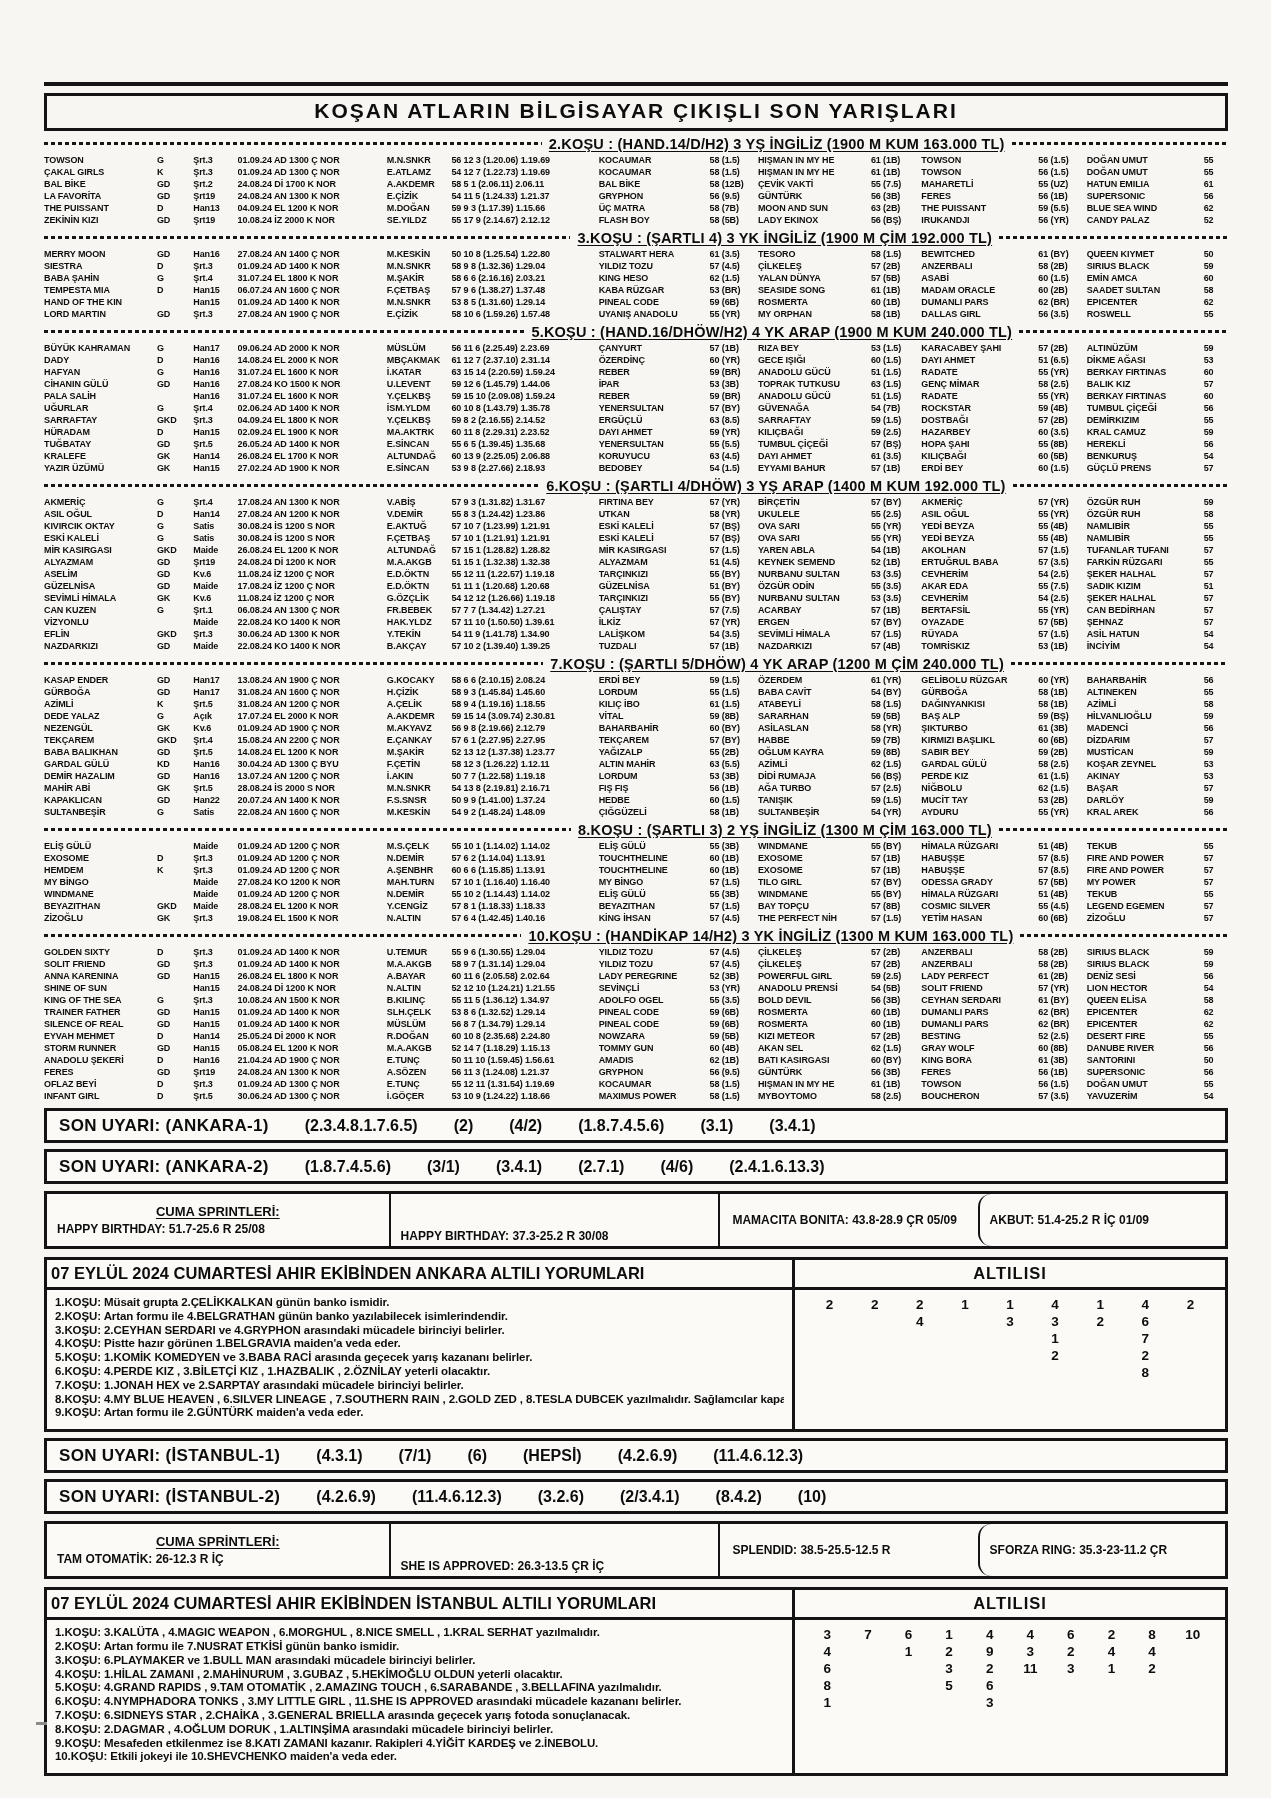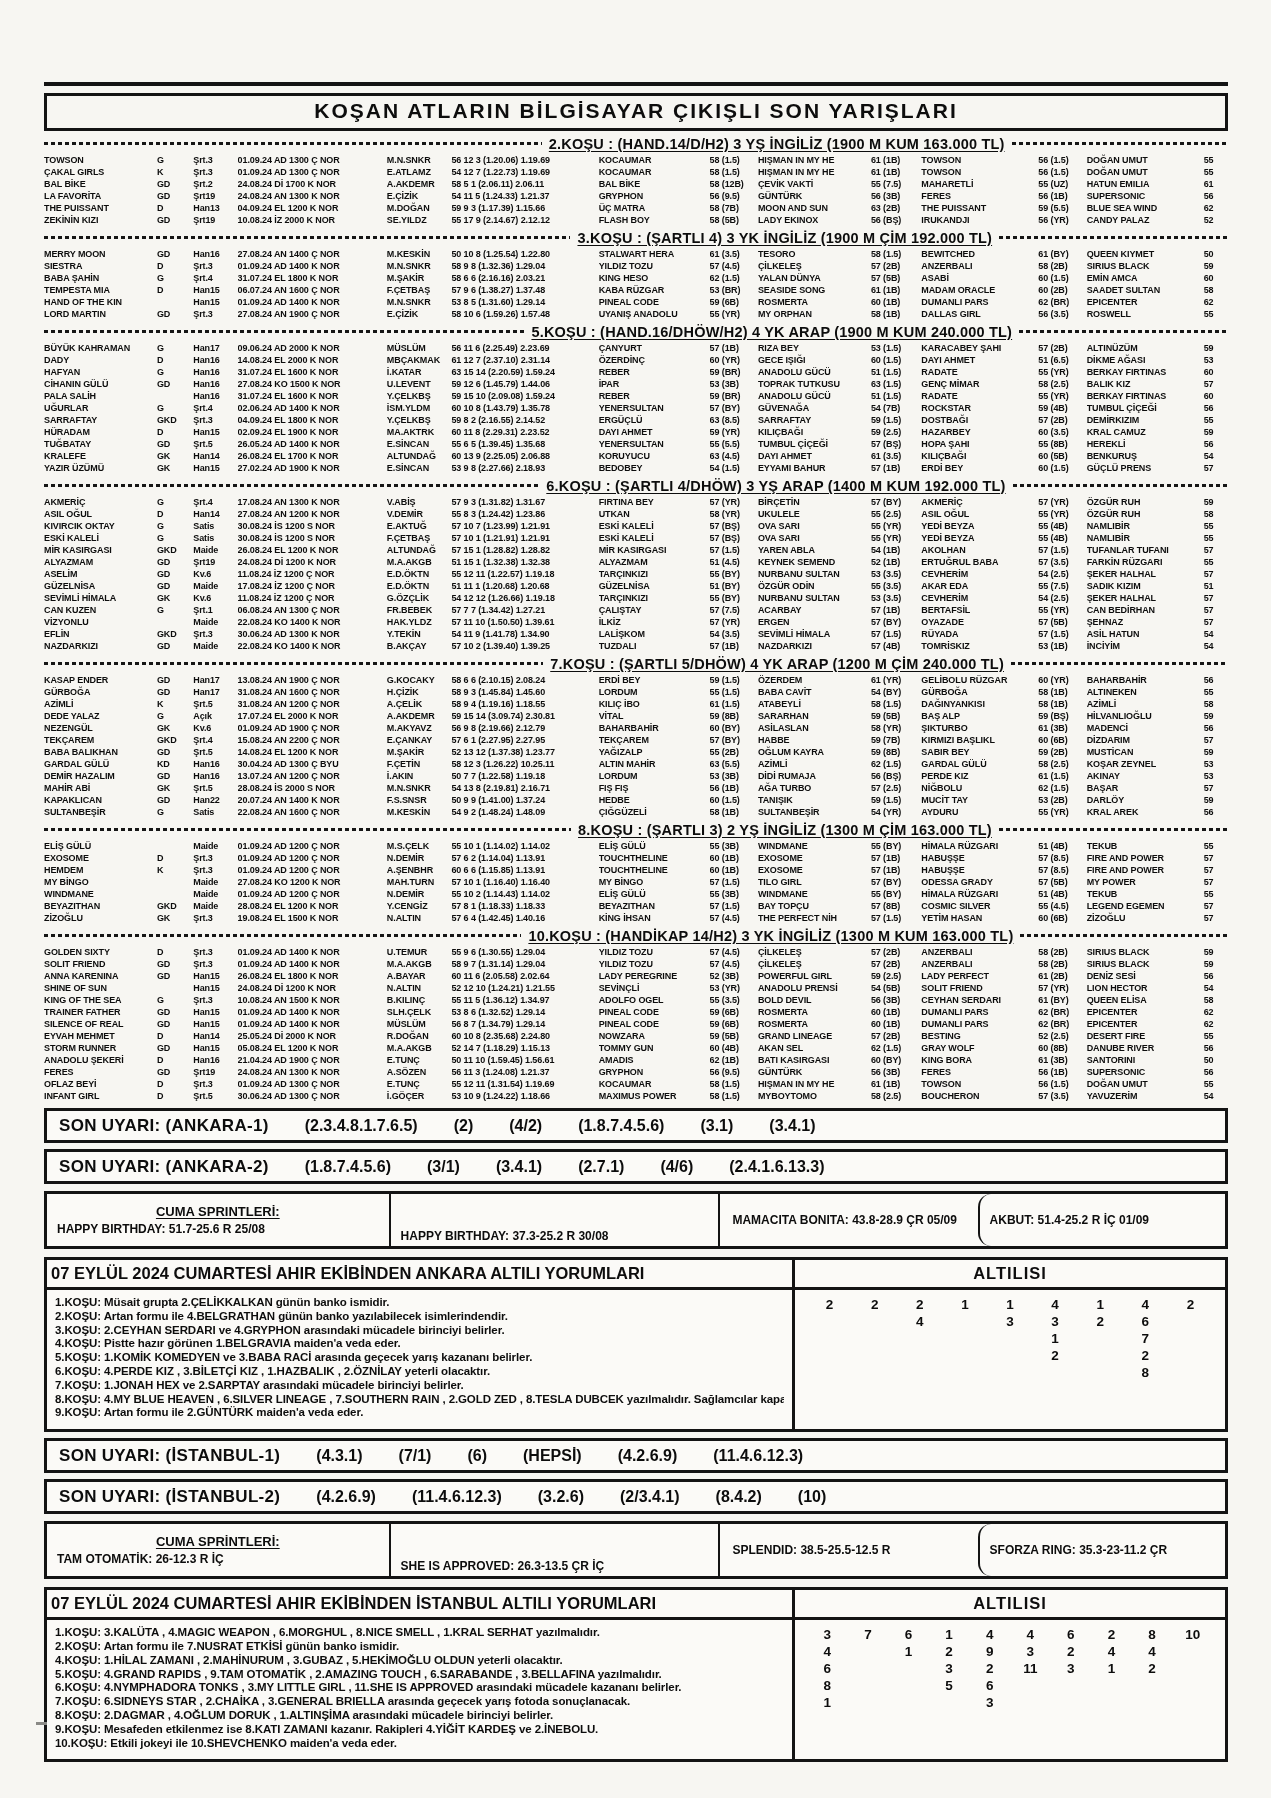--- a/index.html
+++ b/index.html
@@ -890,21 +890,21 @@
             <td>59 (2B)</td>
             <td>MUSTİCAN</td>
             <td>59</td>
           </tr>
           <tr>
             <td>GARDAL GÜLÜ</td>
             <td>KD</td>
             <td>Han16</td>
             <td>30.04.24 AD 1300 Ç BYU</td>
             <td>F.ÇETİN</td>
-            <td>58 12 3 (1.26.22) 10.25.11</td>
+            <td>58 12 3 (1.26.22) 1.12.11</td>
             <td>ALTIN MAHİR</td>
             <td>63 (5.5)</td>
             <td>AZİMLİ</td>
             <td>62 (1.5)</td>
             <td>GARDAL GÜLÜ</td>
             <td>58 (2.5)</td>
             <td>KOŞAR ZEYNEL</td>
             <td>53</td>
           </tr>
           <tr>
@@ -1247,21 +1247,21 @@
           </tr>
           <tr>
             <td>EYVAH MEHMET</td>
             <td>D</td>
             <td>Han14</td>
             <td>25.05.24 Dİ 2000 K NOR</td>
             <td>R.DOĞAN</td>
             <td>60 10 8 (2.35.68) 2.24.80</td>
             <td>NOWZARA</td>
             <td>59 (5B)</td>
-            <td>GRAND LINEAGE</td>
+            <td>KIZI METEOR</td>
             <td>57 (2B)</td>
             <td>BESTING</td>
             <td>52 (2.5)</td>
             <td>DESERT FIRE</td>
             <td>55</td>
           </tr>
           <tr>
             <td>STORM RUNNER</td>
             <td>GD</td>
             <td>Han15</td>
@@ -1465,20 +1465,21 @@
       <div class="sprint-cell">
         <div class="sprint-line">SFORZA RING: 35.3-23-11.2 ÇR</div>
       </div>
     </div>
   <div class="comments-box">
       <div class="cb-title">07 EYLÜL 2024 CUMARTESİ AHIR EKİBİNDEN İSTANBUL ALTILI YORUMLARI</div>
       <div class="cb-alt">ALTILISI</div>
       <div class="cb-comments">
         <div class="cb-comment"><span class="clabel">1.KOŞU:</span> <span class="ctext">3.KALÜTA , 4.MAGIC WEAPON , 6.MORGHUL , 8.NICE SMELL , 1.KRAL SERHAT yazılmalıdır.</span></div>
         <div class="cb-comment"><span class="clabel">2.KOŞU:</span> <span class="ctext">Artan formu ile 7.NUSRAT ETKİSİ günün banko ismidir.</span></div>
+        <div class="cb-comment"><span class="clabel">3.KOŞU:</span> <span class="ctext">6.PLAYMAKER ve 1.BULL MAN arasındaki mücadele birinciyi belirler.</span></div>
         <div class="cb-comment"><span class="clabel">4.KOŞU:</span> <span class="ctext">1.HİLAL ZAMANI , 2.MAHİNURUM , 3.GUBAZ , 5.HEKİMOĞLU OLDUN yeterli olacaktır.</span></div>
         <div class="cb-comment"><span class="clabel">5.KOŞU:</span> <span class="ctext">4.GRAND RAPIDS , 9.TAM OTOMATİK , 2.AMAZING TOUCH , 6.SARABANDE , 3.BELLAFINA yazılmalıdır.</span></div>
         <div class="cb-comment"><span class="clabel">6.KOŞU:</span> <span class="ctext">4.NYMPHADORA TONKS , 3.MY LITTLE GIRL , 11.SHE IS APPROVED arasındaki mücadele kazananı belirler.</span></div>
         <div class="cb-comment"><span class="clabel">7.KOŞU:</span> <span class="ctext">6.SIDNEYS STAR , 2.CHAİKA , 3.GENERAL BRIELLA arasında geçecek yarış fotoda sonuçlanacak.</span></div>
         <div class="cb-comment"><span class="clabel">8.KOŞU:</span> <span class="ctext">2.DAGMAR , 4.OĞLUM DORUK , 1.ALTINŞİMA arasındaki mücadele birinciyi belirler.</span></div>
         <div class="cb-comment"><span class="clabel">9.KOŞU:</span> <span class="ctext">Mesafeden etkilenmez ise 8.KATI ZAMANI kazanır. Rakipleri 4.YİĞİT KARDEŞ ve 2.İNEBOLU.</span></div>
         <div class="cb-comment"><span class="clabel">10.KOŞU:</span> <span class="ctext">Etkili jokeyi ile 10.SHEVCHENKO maiden'a veda eder.</span></div>
       </div>
       <div class="cb-grid">
         <div class="gcol">

